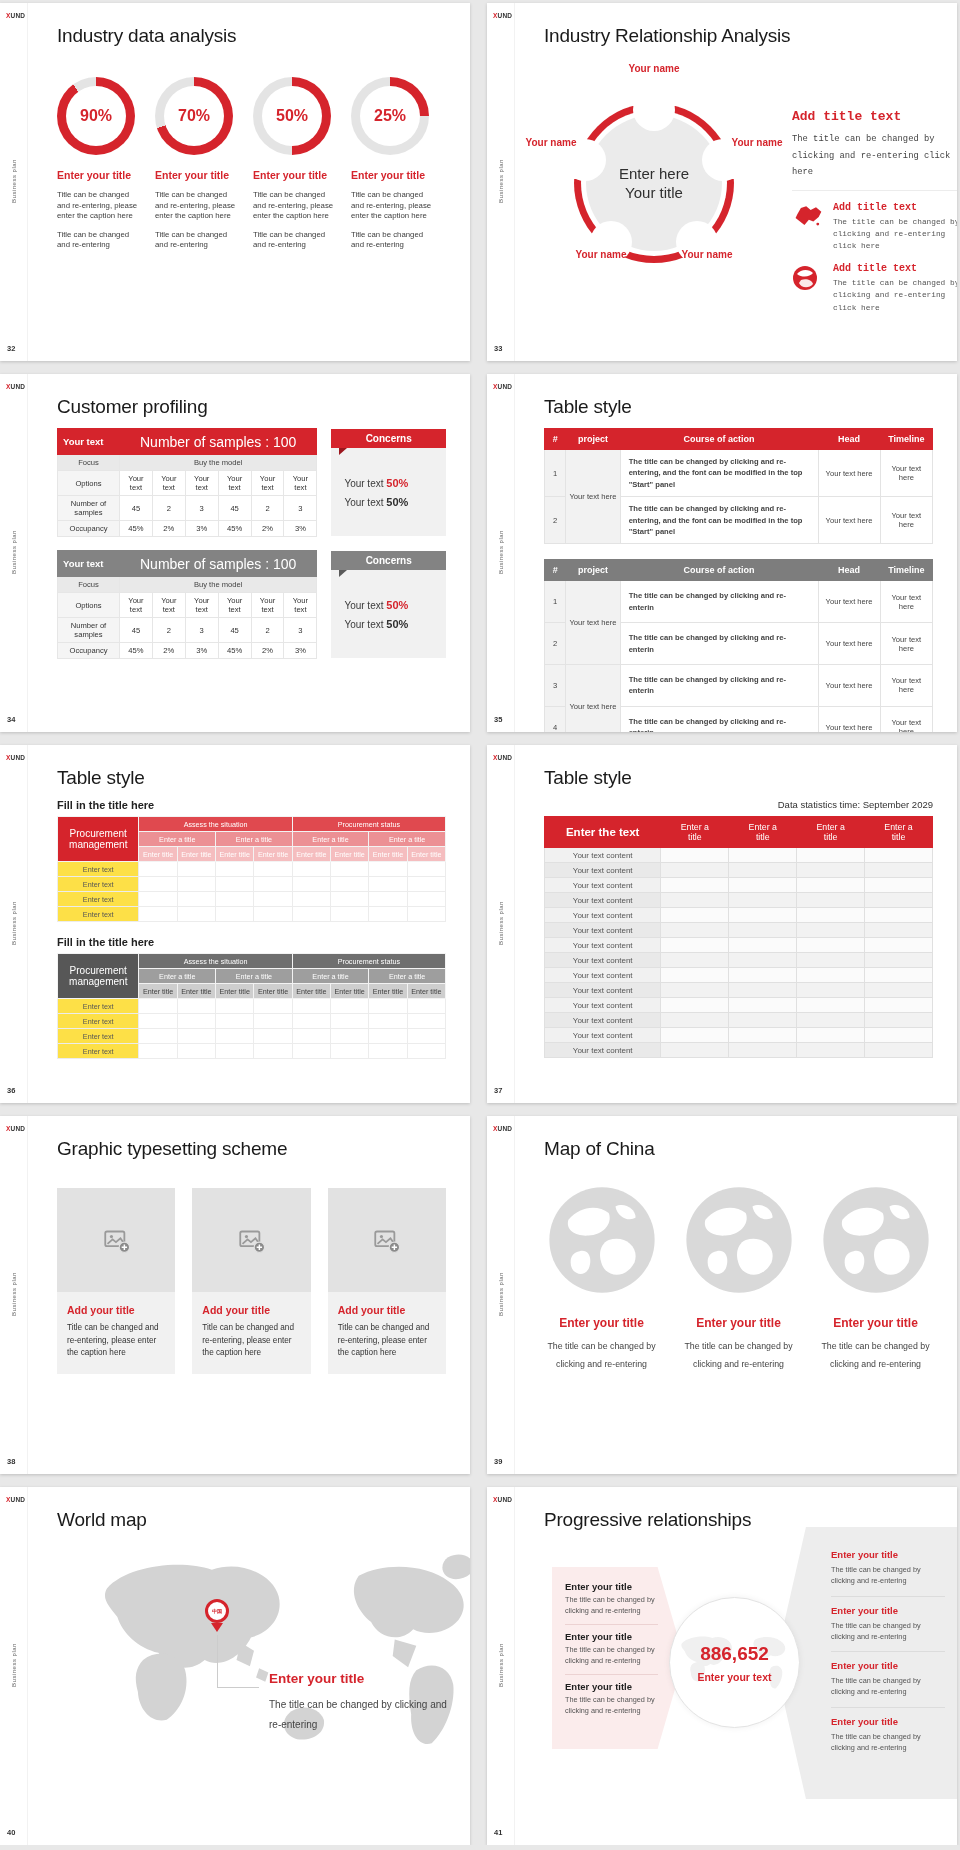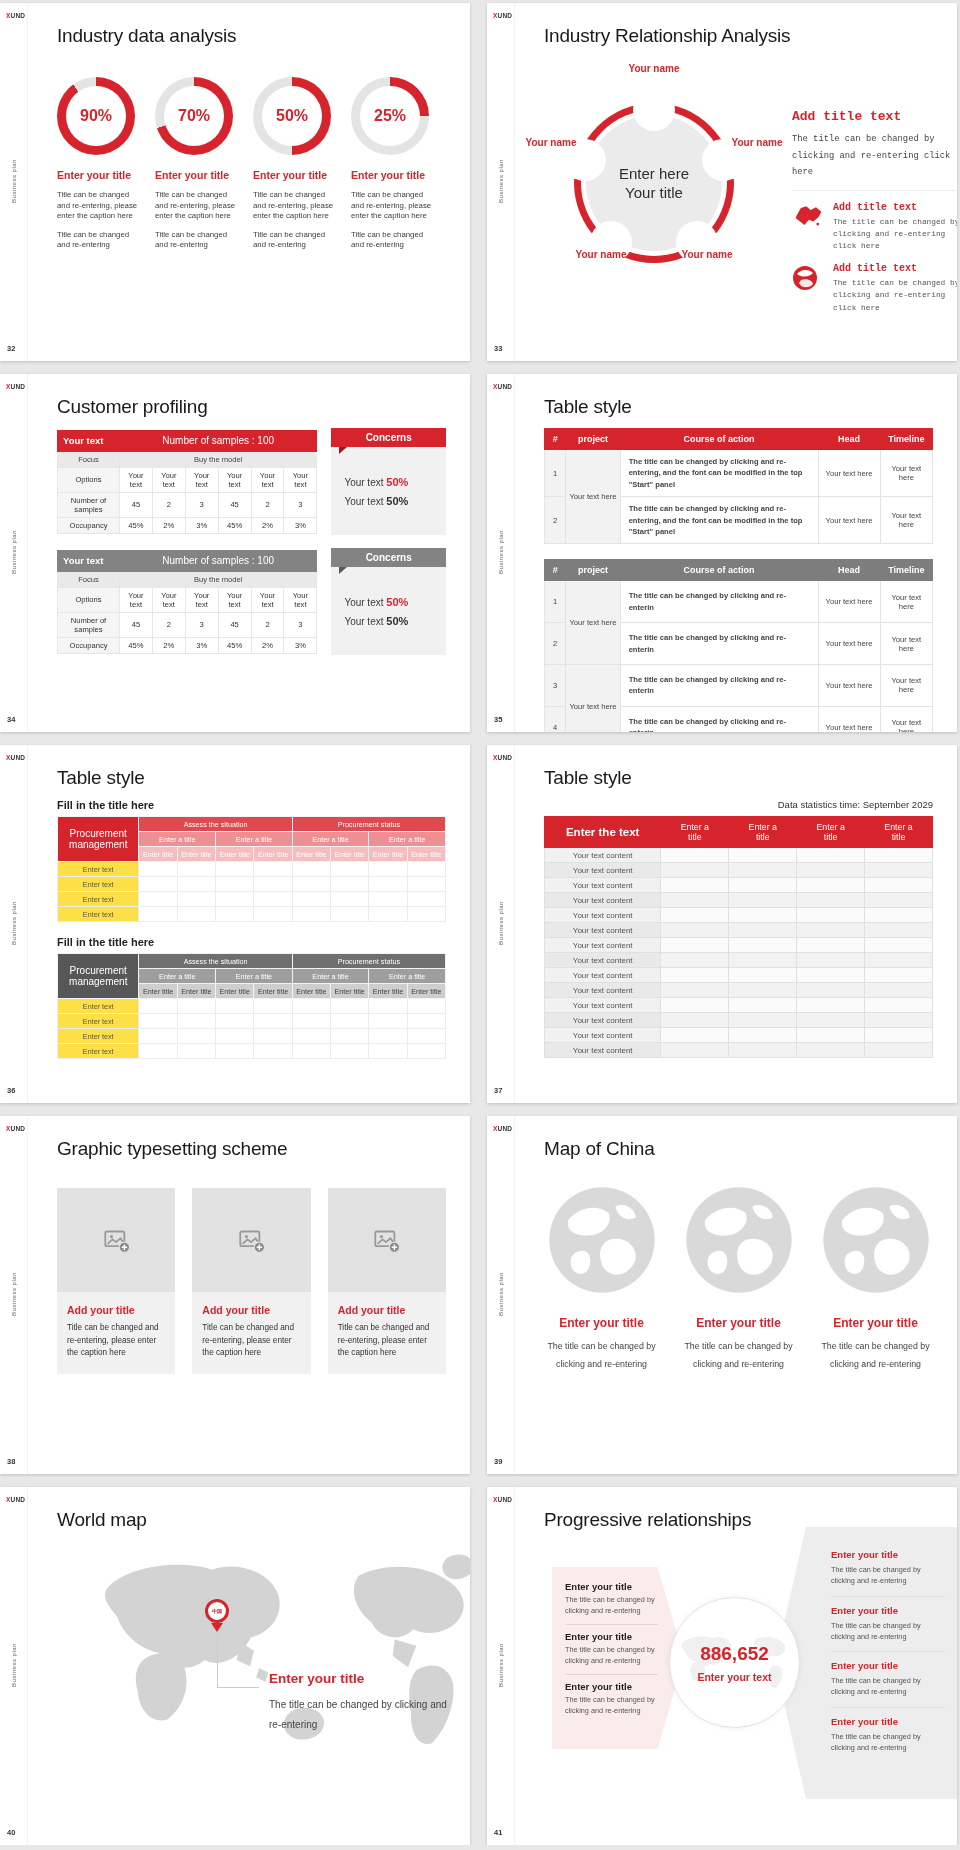--- a/index.html
+++ b/index.html
@@ -47,21 +47,21 @@
   .rr-item{display:flex;gap:9px;margin-top:11px;align-items:flex-start;}
   .rr-icon{flex:0 0 32px;padding-top:2px;}
   .rr-ititle{color:var(--red);font-weight:bold;font-size:10px;margin-bottom:3px;}
   .rr-icap{font-size:7.8px;color:#555;line-height:1.55;}
 
   
   .cp-row{display:flex;gap:14px;margin-bottom:13px;margin-top:2px;align-items:center;}
   table.cp{border-collapse:collapse;width:268px;font-size:7.6px;color:#333;table-layout:fixed;}
   table.cp td{border:1px solid #e6e6e6;text-align:center;padding:3px 2px;}
   table.cp .lblc{background:#f5f5f5;width:62px;}
-  table.cp tr.hd td{background:var(--red);color:#fff;border-color:var(--red);font-size:10px;padding:4.5px 5px;}
+  table.cp tr.hd td{background:var(--red);color:#fff;border-color:var(--red);font-size:14px;padding:4.5px 5px;}
   table.cp tr.hd td.l{text-align:left;font-weight:bold;font-size:9.5px;}
   table.cp tr.sub td{background:#e9e9e9;color:#444;}
   .cp.gray tr.hd td{background:#838383;border-color:#838383;}
   .concern{width:118px;}
   .c-hd{background:var(--red);color:#fff;font-weight:bold;text-align:center;font-size:10px;padding:4px 0;position:relative;}
   .c-hd::after{content:"";position:absolute;left:8px;top:100%;border-top:7px solid #9c161d;border-right:8px solid transparent;}
   .concern.gray .c-hd{background:#838383;}
   .concern.gray .c-hd::after{border-top-color:#5a5a5a;}
   .c-bd{background:#f1f1f1;height:88px;display:flex;flex-direction:column;justify-content:center;gap:7px;padding-left:13px;font-size:10px;color:#3c3c3c;}
   .pctr{color:var(--red);font-weight:bold;font-size:11px;}

